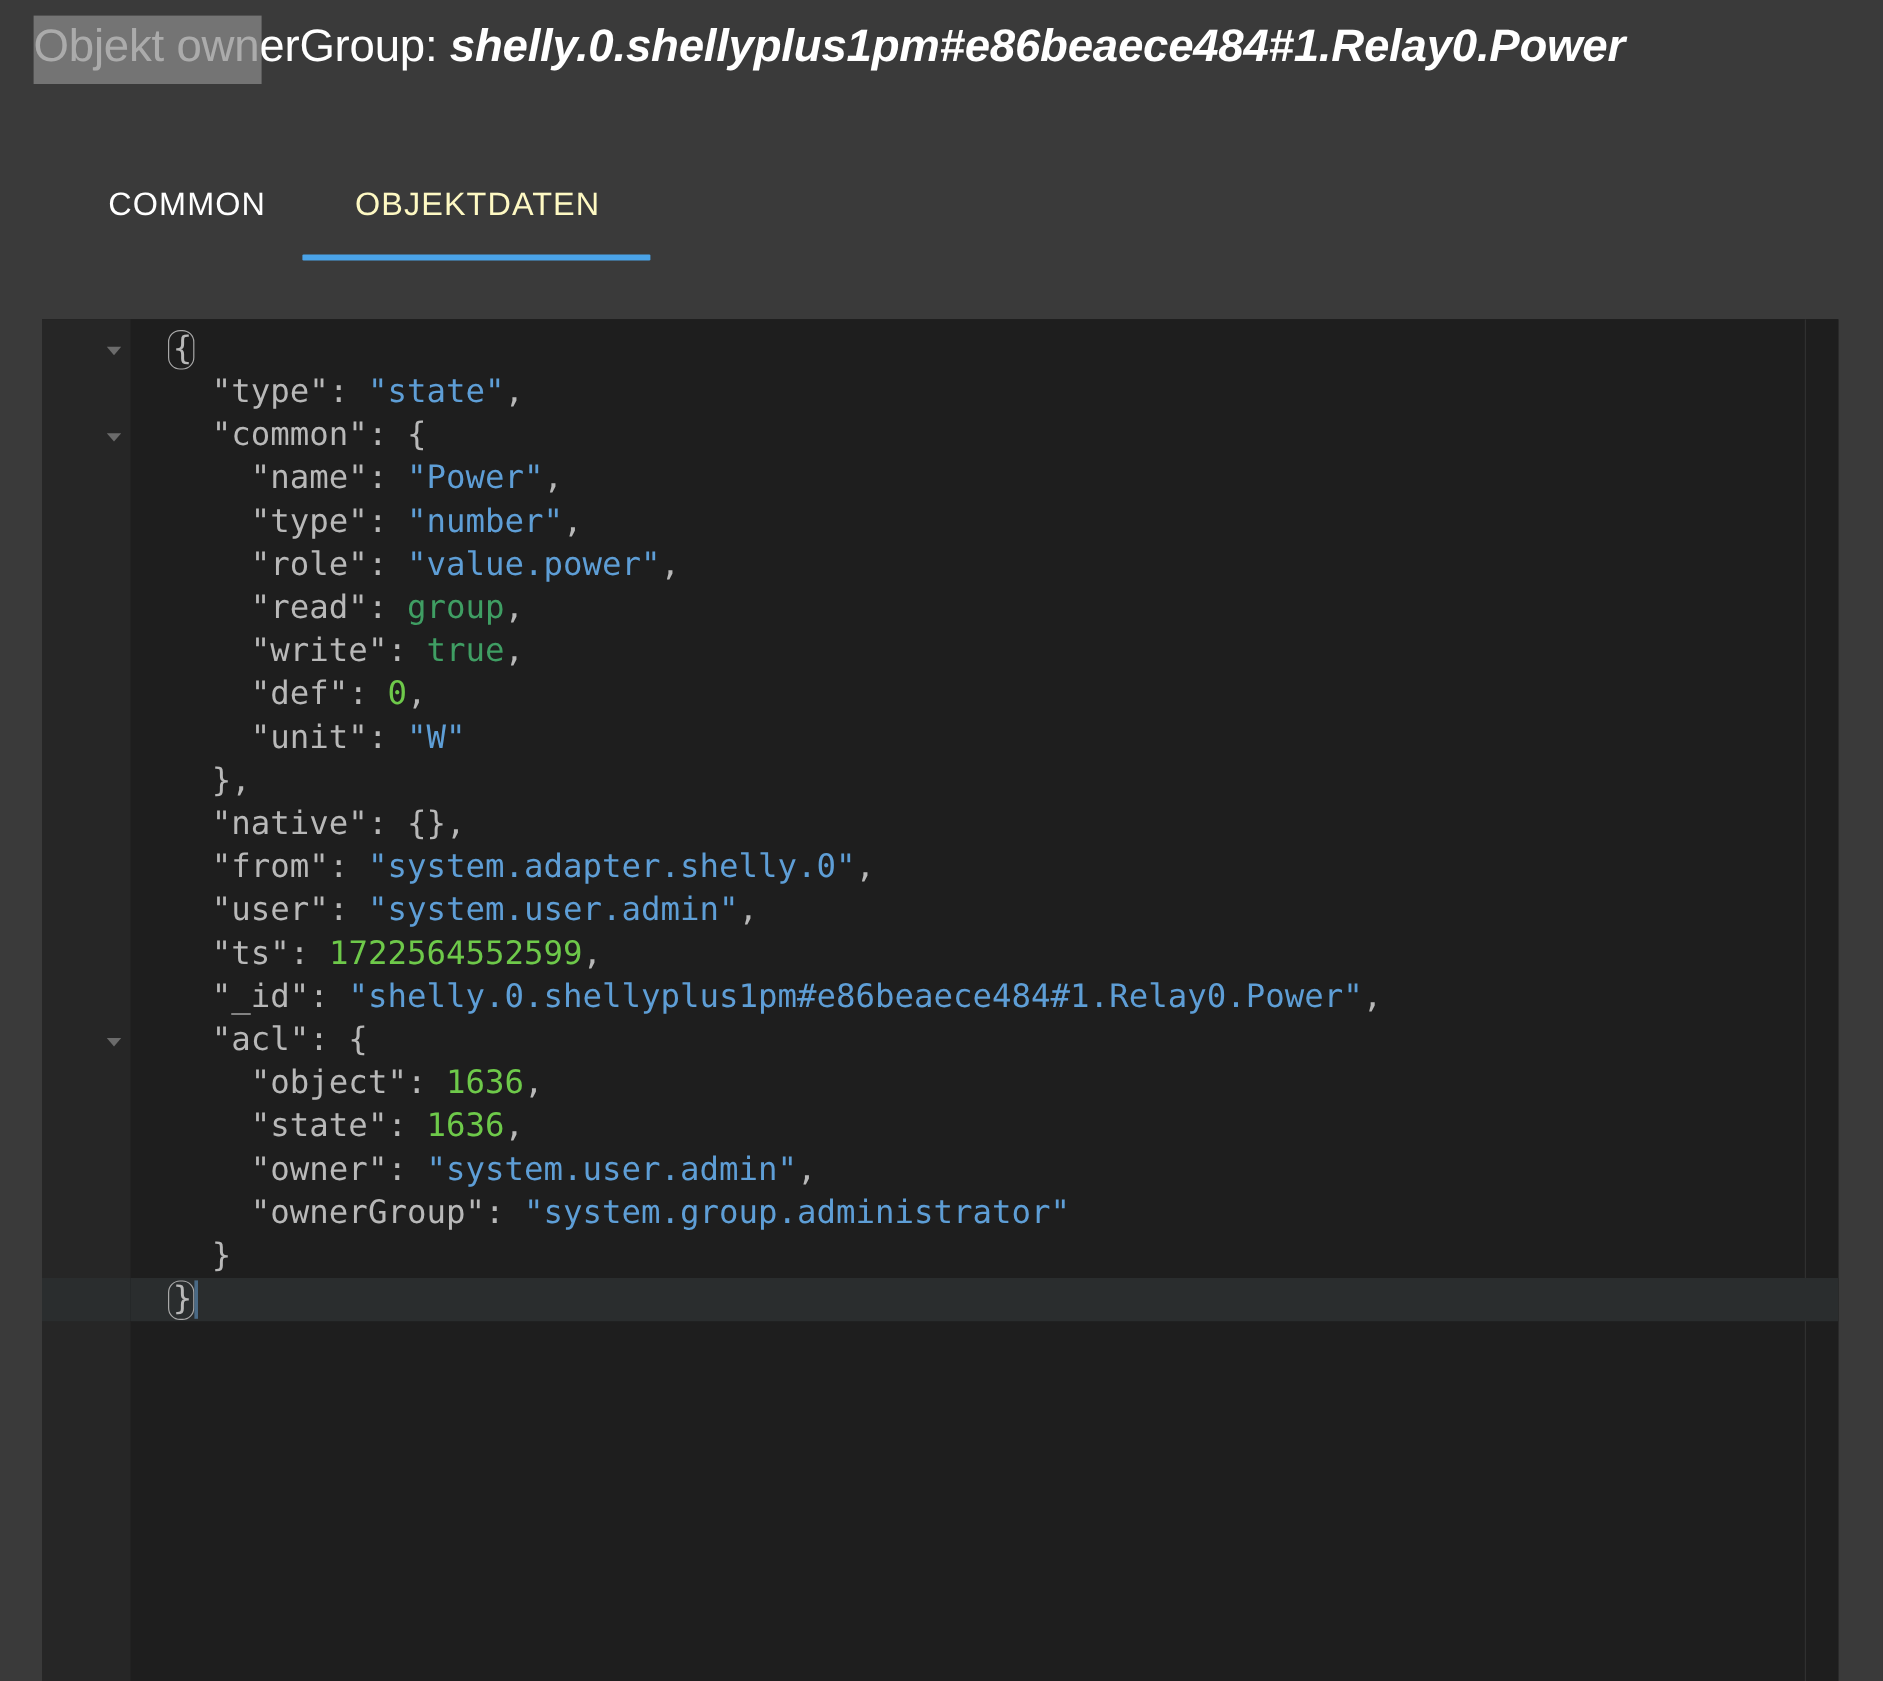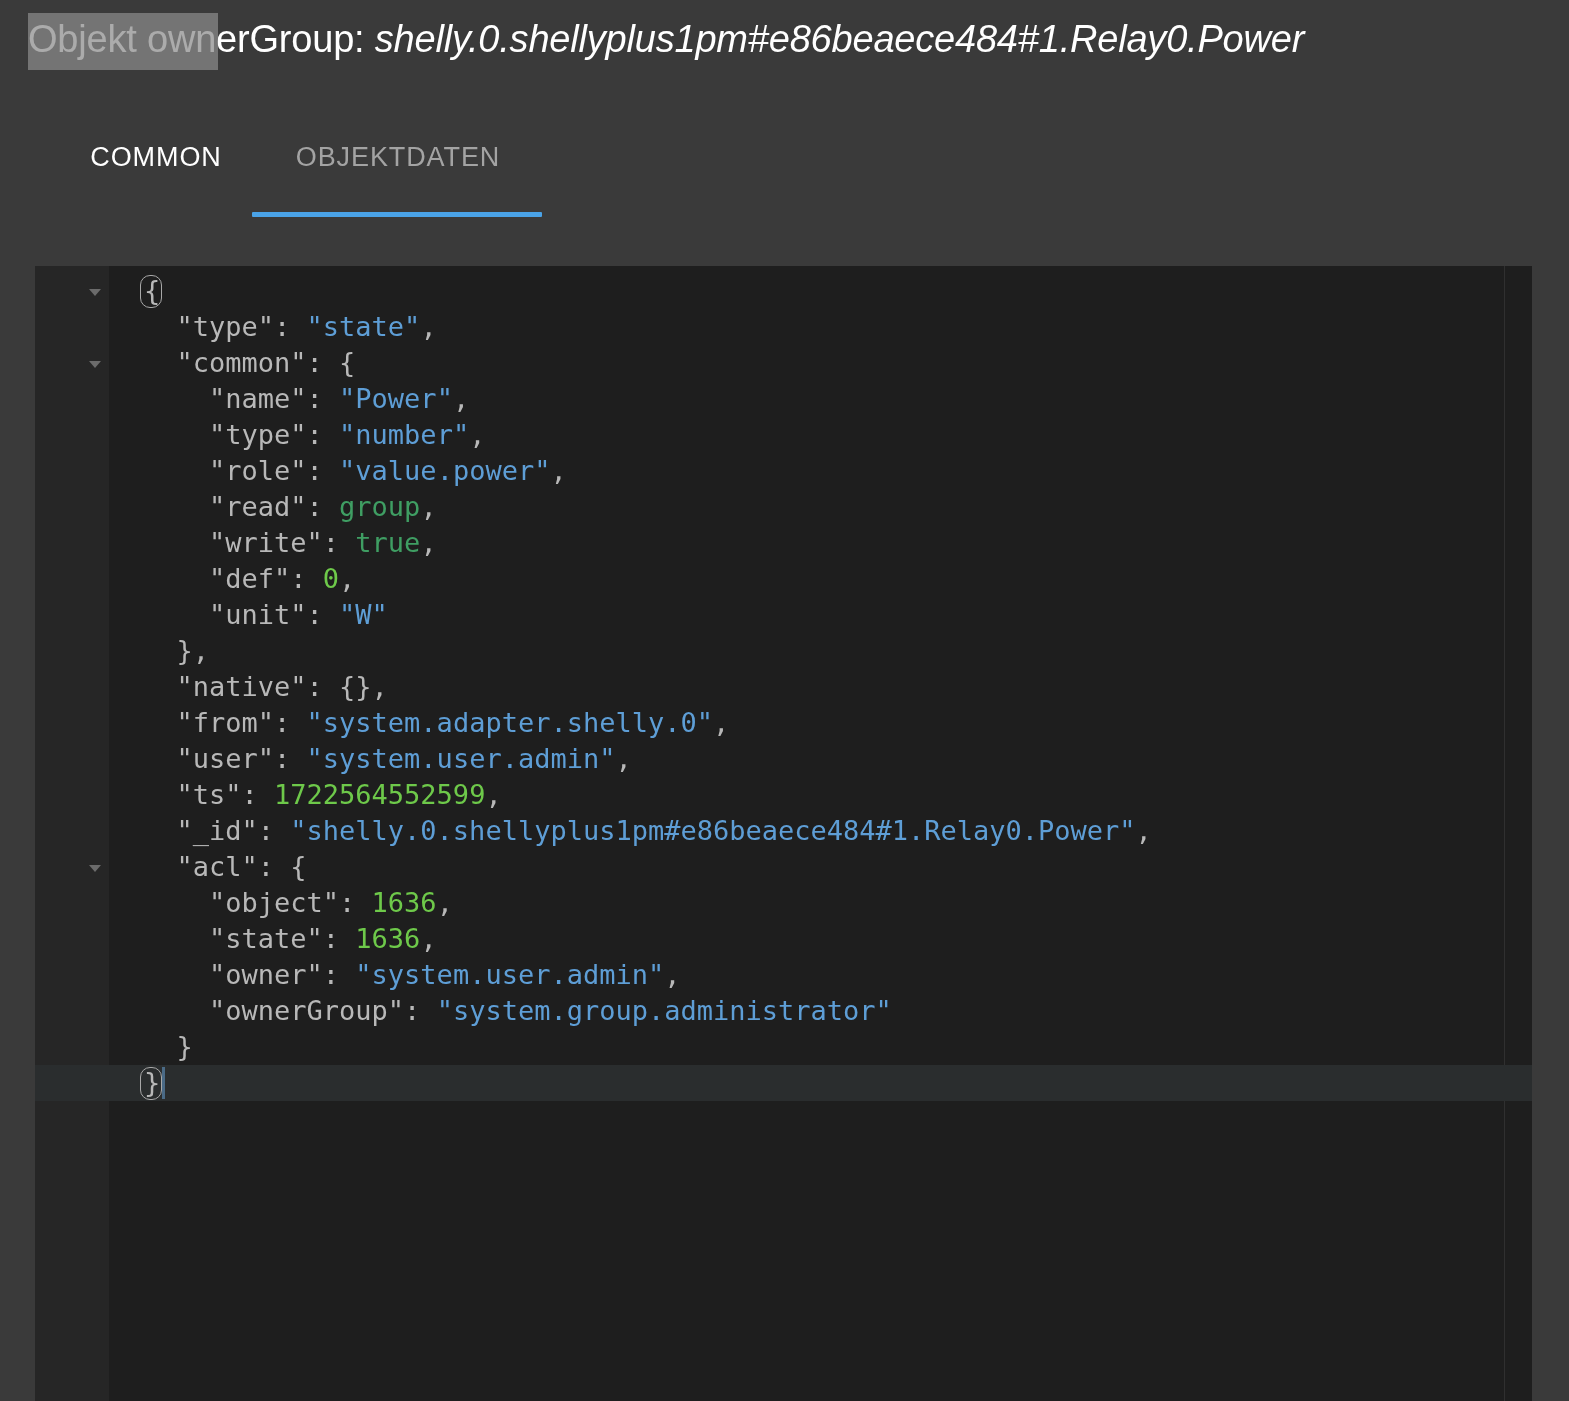--- a/index.html
+++ b/index.html
@@ -17,54 +17,54 @@
     position: absolute;
     left: 28px; top: 8px;
     width: 1530px; height: 62px;
     color: #ffffff;
     font-size: 38px;
     line-height: 62px;
     white-space: nowrap;
     letter-spacing: -0.2px;
   }
   .dialog-title .t-label { font-weight: 400; }
-  .dialog-title .t-id { font-style: italic; font-weight: 400; text-align: right; }
+  .dialog-title .t-id { font-style: italic; font-weight: 700; text-align: right; }
 
   
   .title-overlay {
     position: absolute;
     left: 28px; top: 13px;
     width: 190px; height: 57px;
     background: #8b8b8b;
     mix-blend-mode: normal;
     opacity: 0.72;
     pointer-events: none;
   }
 
   
   .tabbar {
     position: absolute;
-    left: 35px; top: 112px;
+    left: 35px; top: 125px;
     width: 1497px; height: 90px;
   }
   .tab {
     position: absolute;
     top: 0;
     height: 90px;
     display: flex;
     align-items: center;
     justify-content: center;
     font-size: 27px;
     letter-spacing: 0.9px;
     font-weight: 400;
     cursor: pointer;
     user-select: none;
   }
   .tab-common   { left: 24px;  width: 194px; color: #ffffff; }
-  .tab-obj      { left: 218px; width: 290px; color: #a3a3a3; }
+  .tab-obj      { left: 218px; width: 290px; color: #fef9c3; }
   .tab-underline {
     position: absolute;
     left: 252px; top: 212px;
     width: 290px; height: 5px;
     background: #4aa3e8;
     border-radius: 1px;
   }
 
   
   .editor {

